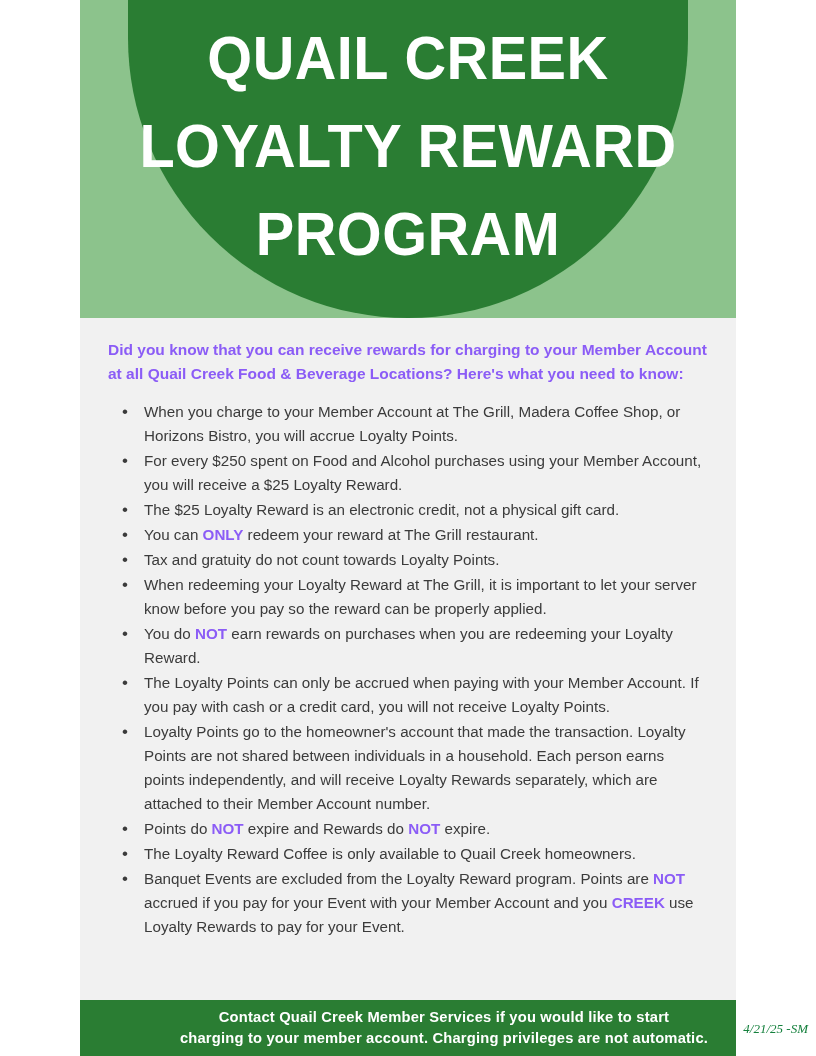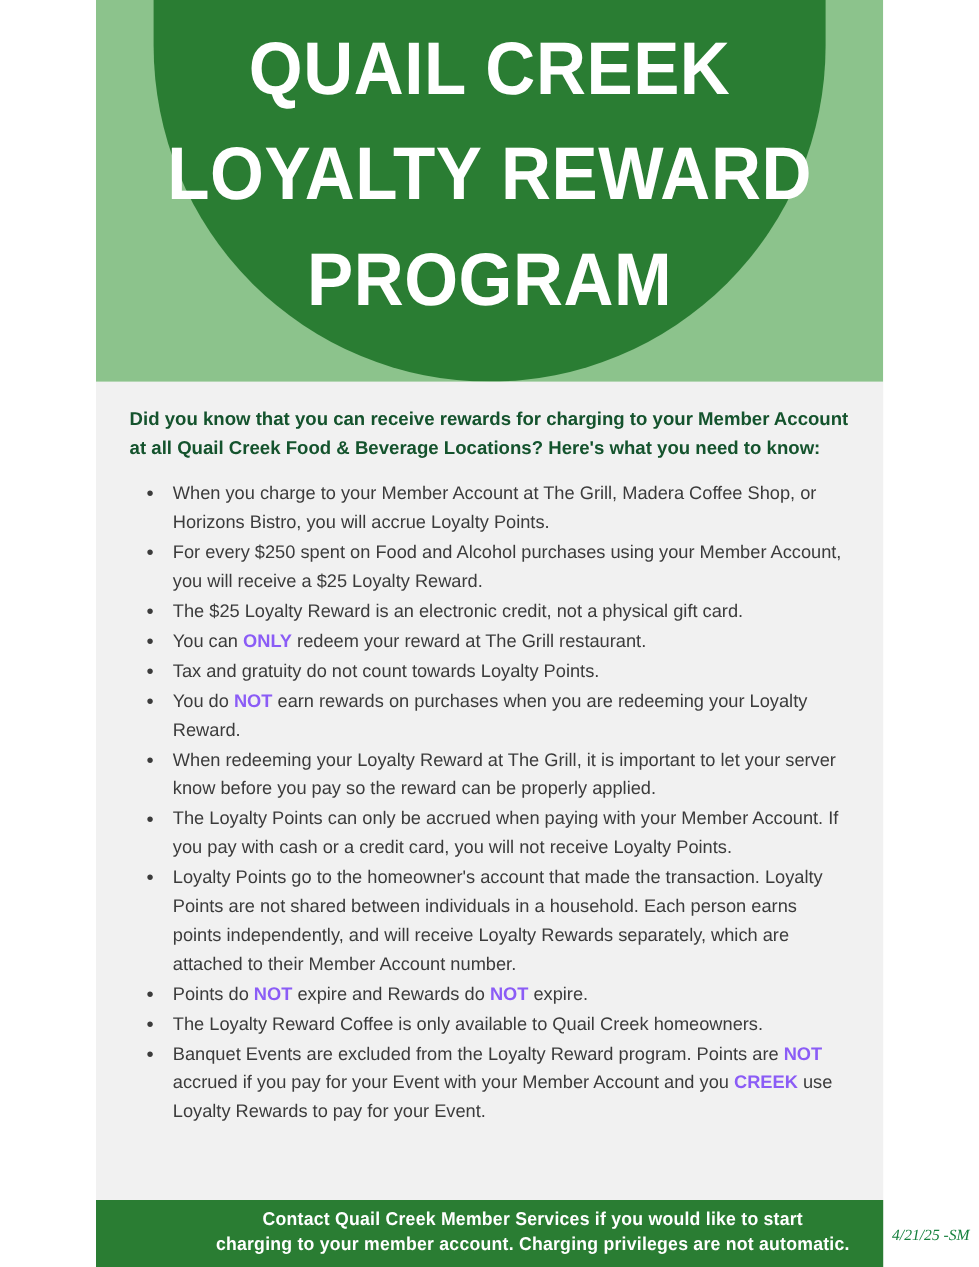--- a/index.html
+++ b/index.html
@@ -66,21 +66,21 @@
   
   .body {
     position: relative;
     padding: 20px 28px 0 28px;
     color: #262626;
   }
   .intro {
     font-size: 15.5px;
     font-weight: bold;
     line-height: 1.55;
-    color: #14532d;
+    color: #8b5cf6;
     margin: 0 0 14px 0;
     max-width: 600px;
   }
   ul.points {
     margin: 0;
     padding: 0 0 0 34px;
     list-style: none;
   }
   ul.points li {
     position: relative;
@@ -146,22 +146,22 @@
     </div>
 
     <div class="body">
       <p class="intro">Did you know that you can receive rewards for charging to your Member Account at all Quail Creek Food &amp; Beverage Locations? Here's what you need to know:</p>
       <ul class="points">
         <li>When you charge to your Member Account at The Grill, Madera Coffee Shop, or Horizons Bistro,  you will accrue Loyalty Points.</li>
         <li>For every $250 spent on Food and Alcohol purchases using your Member Account, you will receive a $25 Loyalty Reward.</li>
         <li>The $25 Loyalty Reward is an electronic credit, not a physical gift card.</li>
         <li>You can <b>ONLY</b> redeem your reward at The Grill restaurant.</li>
         <li>Tax and gratuity do not count towards Loyalty Points.</li>
+        <li>When redeeming your Loyalty Reward at The Grill, it is important to let your server know before you pay so the reward can be properly applied.</li>
         <li>You do <b>NOT</b> earn rewards on purchases when you are redeeming your Loyalty Reward.</li>
-        <li>When redeeming your Loyalty Reward at The Grill, it is important to let your server know before you pay so the reward can be properly applied.</li>
         <li>The Loyalty Points can only be accrued when paying with your Member Account. If you pay with cash or a credit card, you will not receive Loyalty Points.</li>
         <li>Loyalty Points go to the homeowner's account that made the transaction. Loyalty Points are not shared between individuals in a household. Each person earns points independently, and will receive Loyalty Rewards separately, which are attached to their Member Account number.</li>
         <li>Points do <b>NOT</b> expire and Rewards do <b>NOT</b> expire.</li>
         <li>The Loyalty Reward Coffee is only available to Quail Creek homeowners.</li>
         <li>Banquet Events are excluded from the Loyalty Reward program. Points are <b>NOT</b> accrued if you pay for your Event with your Member Account and you <b>CREEK</b> use Loyalty Rewards to pay for your Event.</li>
       </ul>
     </div>
 
     <div class="footer">
       <div class="footer-text">Contact Quail Creek Member Services if you would like to start

